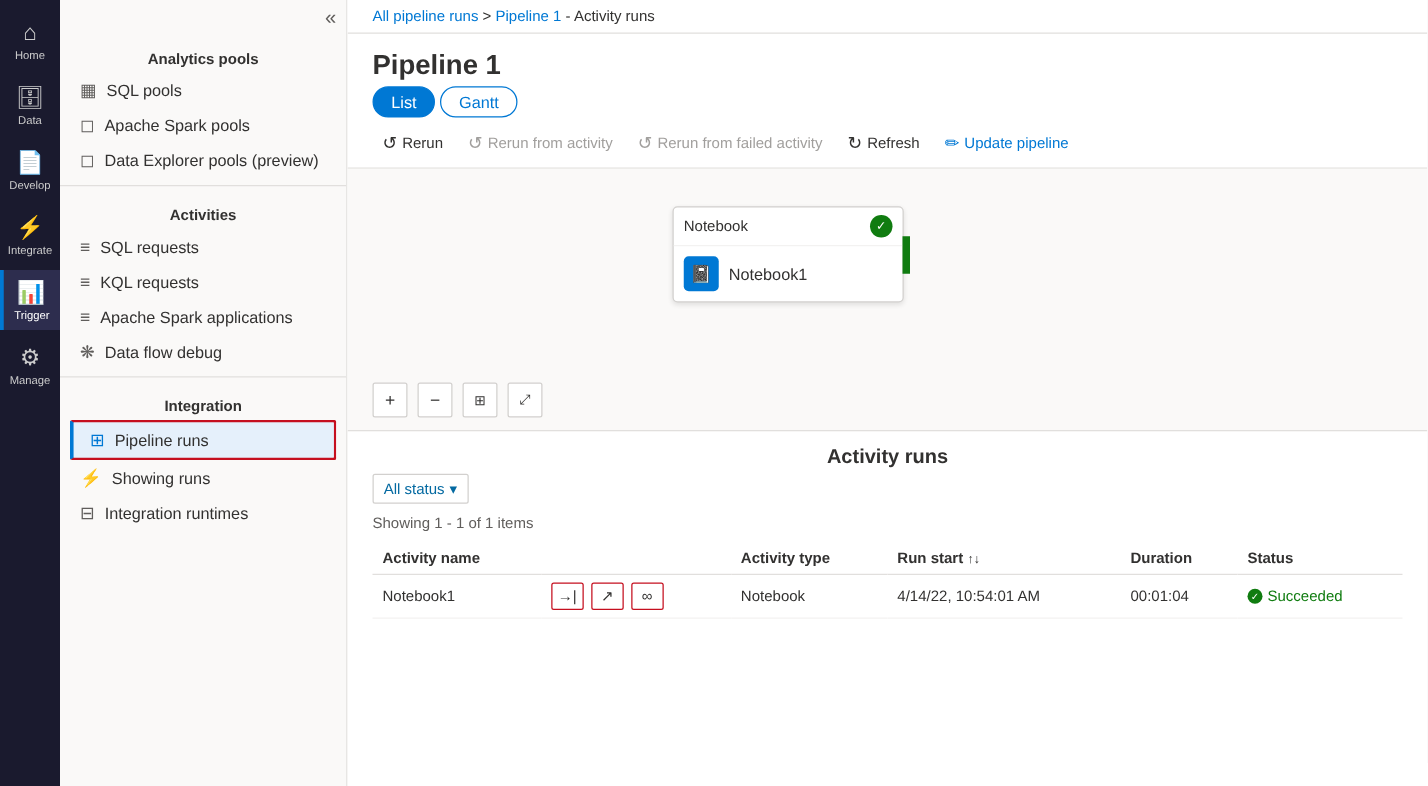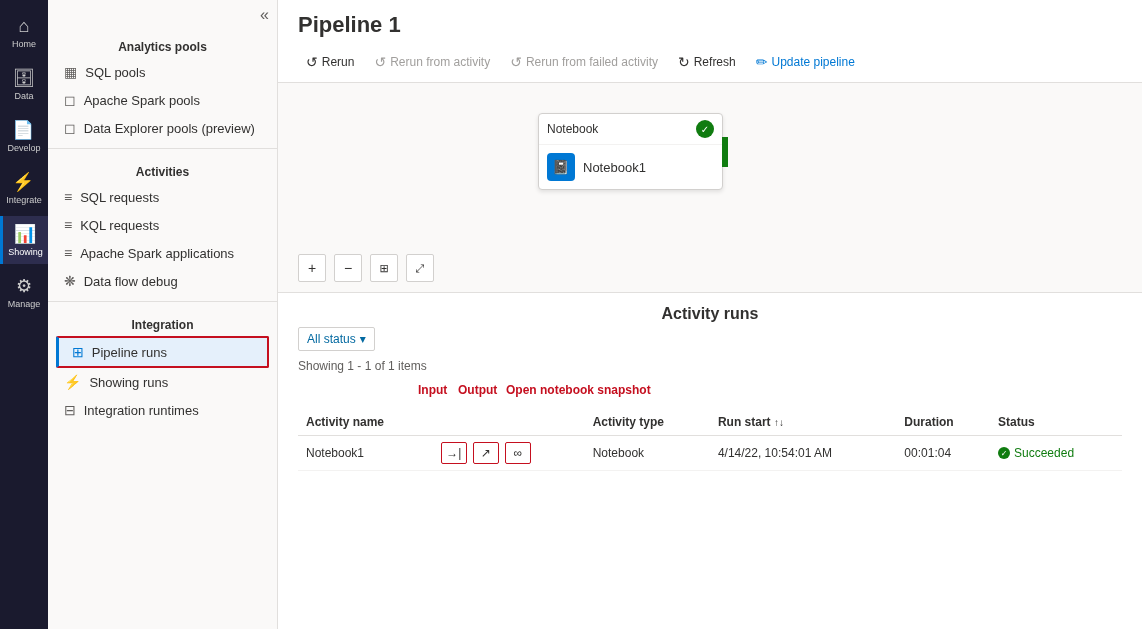--- a/index.html
+++ b/index.html
@@ -370,21 +370,21 @@
   <div class="icon-bar-item">
     <span class="icon-sym">📄</span>
     <span>Develop</span>
   </div>
   <div class="icon-bar-item">
     <span class="icon-sym">⚡</span>
     <span>Integrate</span>
   </div>
   <div class="icon-bar-item monitor-active">
     <span class="icon-sym">📊</span>
-    <span>Showing</span>
+    <span>Trigger</span>
   </div>
   <div class="icon-bar-item">
     <span class="icon-sym">⚙</span>
     <span>Manage</span>
   </div>
 </div>
 
 <div class="sidebar">
   <div class="sidebar-header">
     <span class="sidebar-collapse-btn">«</span>
@@ -434,23 +434,30 @@
     <span>Showing runs</span>
   </div>
   <div class="sidebar-item">
     <span class="item-icon">⊟</span>
     <span>Integration runtimes</span>
   </div>
 </div>
 
 <div class="main">
 
+  <div class="breadcrumb">
+    <a>All pipeline runs</a><span> &gt; </span><a>Pipeline 1</a><span> - Activity runs</span>
+  </div>
 
   <div class="pipeline-title">Pipeline 1</div>
 
+  <div class="tab-bar">
+    <button class="tab-btn active">List</button>
+    <button class="tab-btn">Gantt</button>
+  </div>
 
   <div class="toolbar">
     <button class="toolbar-btn">
       <span style="font-size:14px;">↺</span>
       <span>Rerun</span>
     </button>
     <button class="toolbar-btn disabled">
       <span style="font-size:14px;">↺</span>
       <span>Rerun from activity</span>
     </button>
@@ -496,25 +503,20 @@
 
   <div class="activity-runs-section">
     <div class="section-title">Activity runs</div>
     <div class="status-filter">
       <span>All status</span>
       <span>▾</span>
     </div>
     <div class="showing-count">Showing 1 - 1 of 1 items</div>
 
     
-    <div style="position:relative; height:28px; margin-left:100px;">
-      <span class="ann-label" style="left:20px; top:2px; color:#c50f1f; font-weight:700; font-size:12px;">Input</span>
-      <span class="ann-label" style="left:60px; top:2px; color:#c50f1f; font-weight:700; font-size:12px;">Output</span>
-      <span class="ann-label" style="left:108px; top:2px; color:#c50f1f; font-weight:700; font-size:12px;">Open notebook snapshot</span>
-    </div>
 
     
     <table class="activity-table">
       <thead>
         <tr>
           <th>Activity name</th>
           <th></th>
           <th>Activity type</th>
           <th>Run start <span style="font-size:10px;">↑↓</span></th>
           <th>Duration</th>

